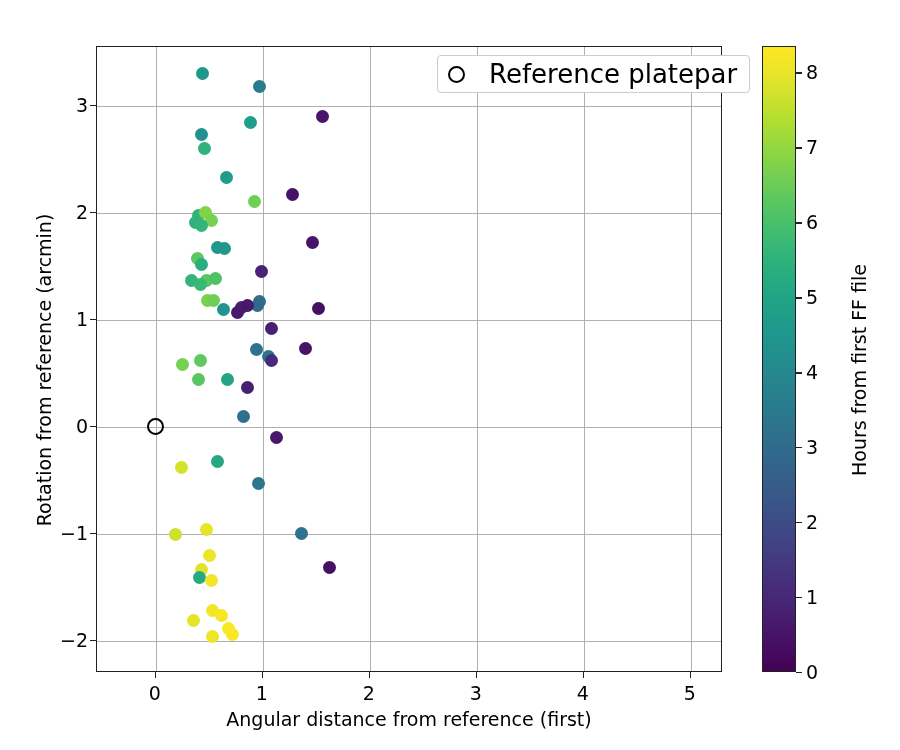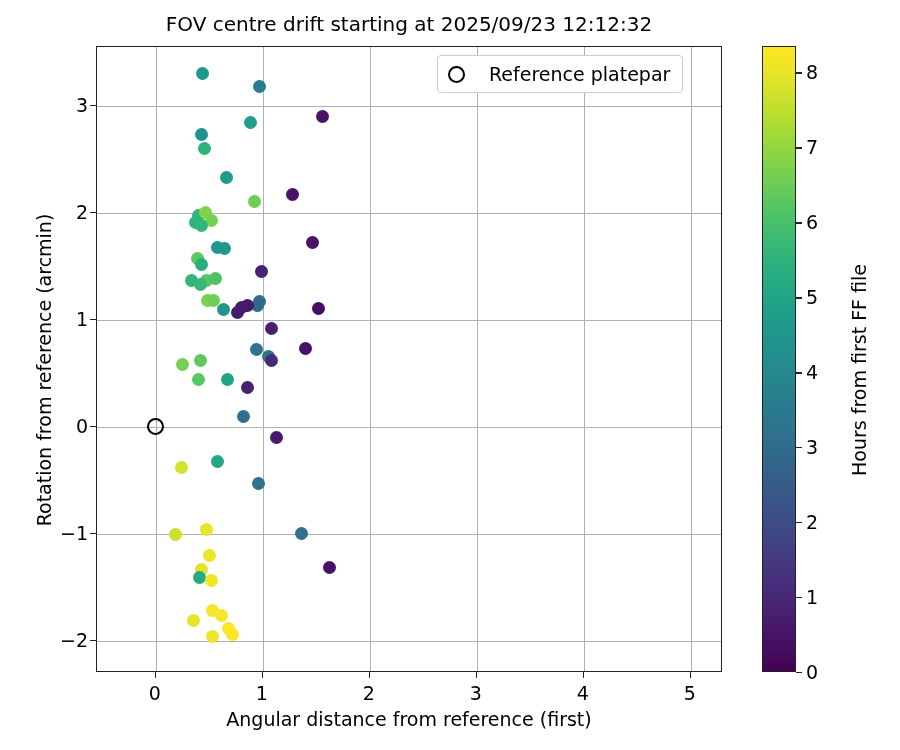--- a/index.html
+++ b/index.html
@@ -135,21 +135,21 @@
   .legend-marker {
     width: 17px;
     height: 17px;
     border: 2px solid #000000;
     border-radius: 50%;
     box-sizing: border-box;
     margin-right: 24px;
     flex: 0 0 auto;
   }
   .legend-text {
-    font-size: 19px;
+    font-size: 26px;
     color: #000000;
     white-space: nowrap;
   }
 
   .cbar {
     position: absolute;
     left: 762px;
     top: 46px;
     width: 34px;
     height: 626px;
@@ -180,21 +180,20 @@
     color: #000000;
     transform: rotate(-90deg);
     transform-origin: center center;
   }
 </style>
 </head>
 <body>
 
 <div id="figure">
 
-  <div class="title">FOV centre drift starting at 2025/09/23 12:12:32</div>
 
   <div class="axes" id="axes">
       <div class="gridline-v" style="left: 58.8547px;"></div>
       <div class="gridline-v" style="left: 165.863px;"></div>
       <div class="gridline-v" style="left: 272.872px;"></div>
       <div class="gridline-v" style="left: 379.88px;"></div>
       <div class="gridline-v" style="left: 486.889px;"></div>
       <div class="gridline-v" style="left: 593.897px;"></div>
       <div class="gridline-h" style="top: 593.897px;"></div>
       <div class="gridline-h" style="top: 486.889px;"></div>

